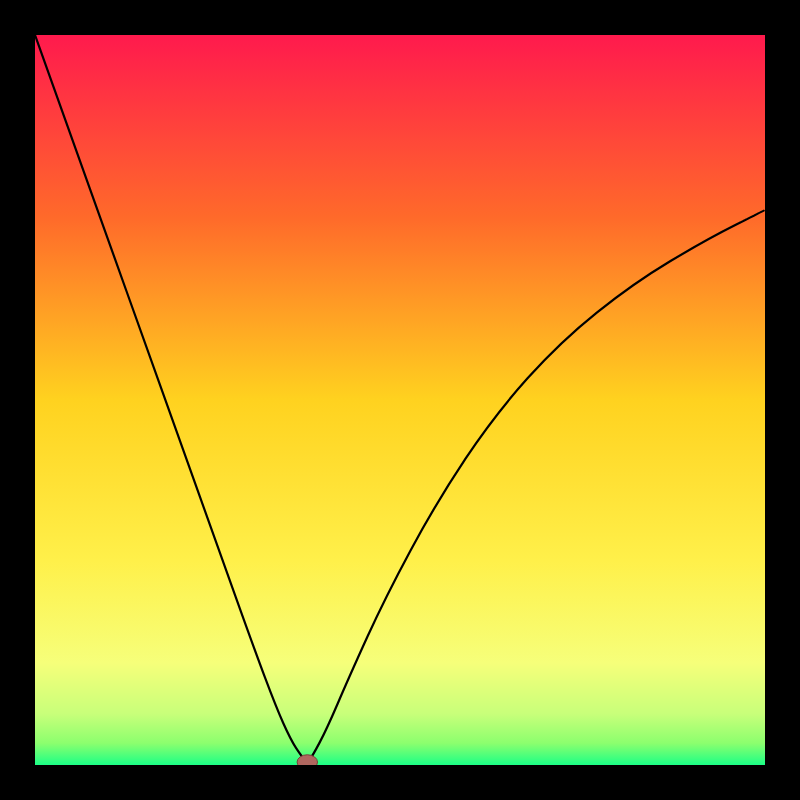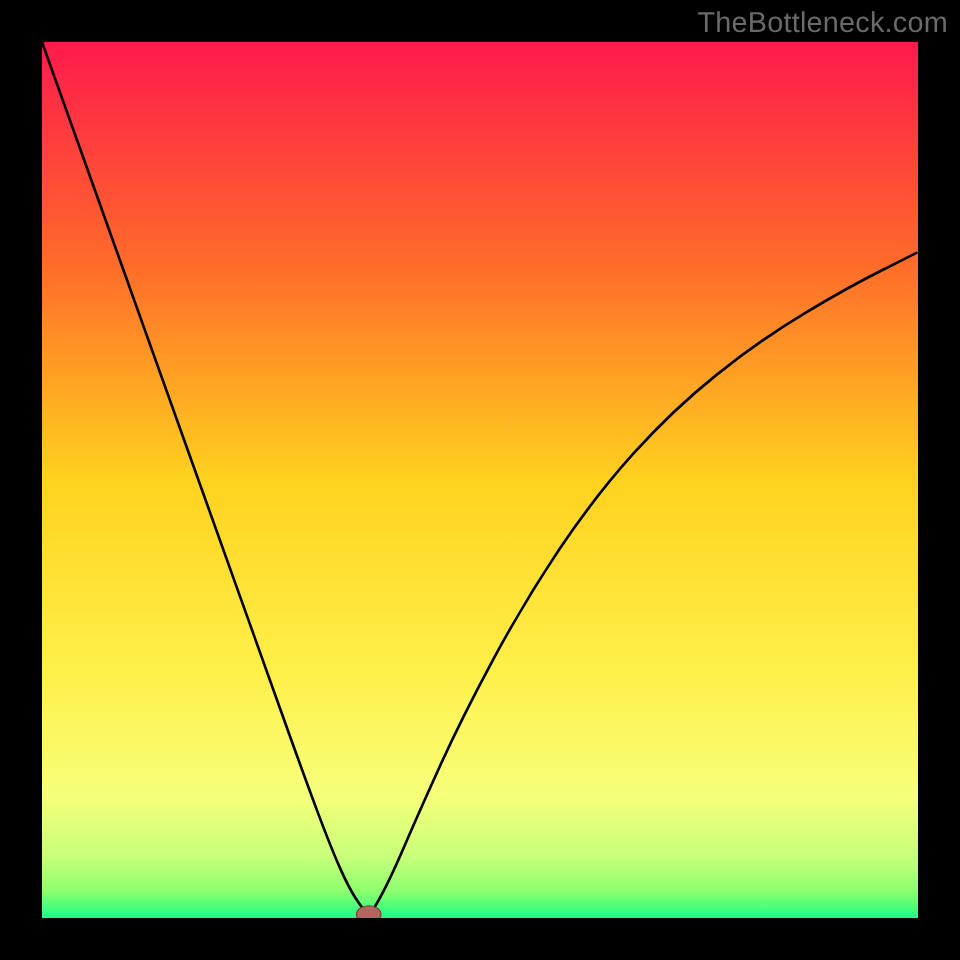--- a/index.html
+++ b/index.html
@@ -35,21 +35,20 @@
     letter-spacing: 0.2px;
     user-select: none;
   }
   svg { display: block; }
 </style>
 </head>
 <body>
 
 <div class="frame">
 
-  <div class="watermark">TheBottleneck.com</div>
 
   <div class="plot-area">
     <svg id="chart-svg" width="730" height="730" viewBox="0 0 730 730">
       <defs>
         <linearGradient id="bg-grad" x1="0" y1="0" x2="0" y2="1">
             <stop offset="0.00%" stop-color="#ff1a4d"></stop>
             <stop offset="25.00%" stop-color="#ff6a2a"></stop>
             <stop offset="50.00%" stop-color="#ffd21f"></stop>
             <stop offset="72.00%" stop-color="#fff04a"></stop>
             <stop offset="86.00%" stop-color="#f6ff7a"></stop>

